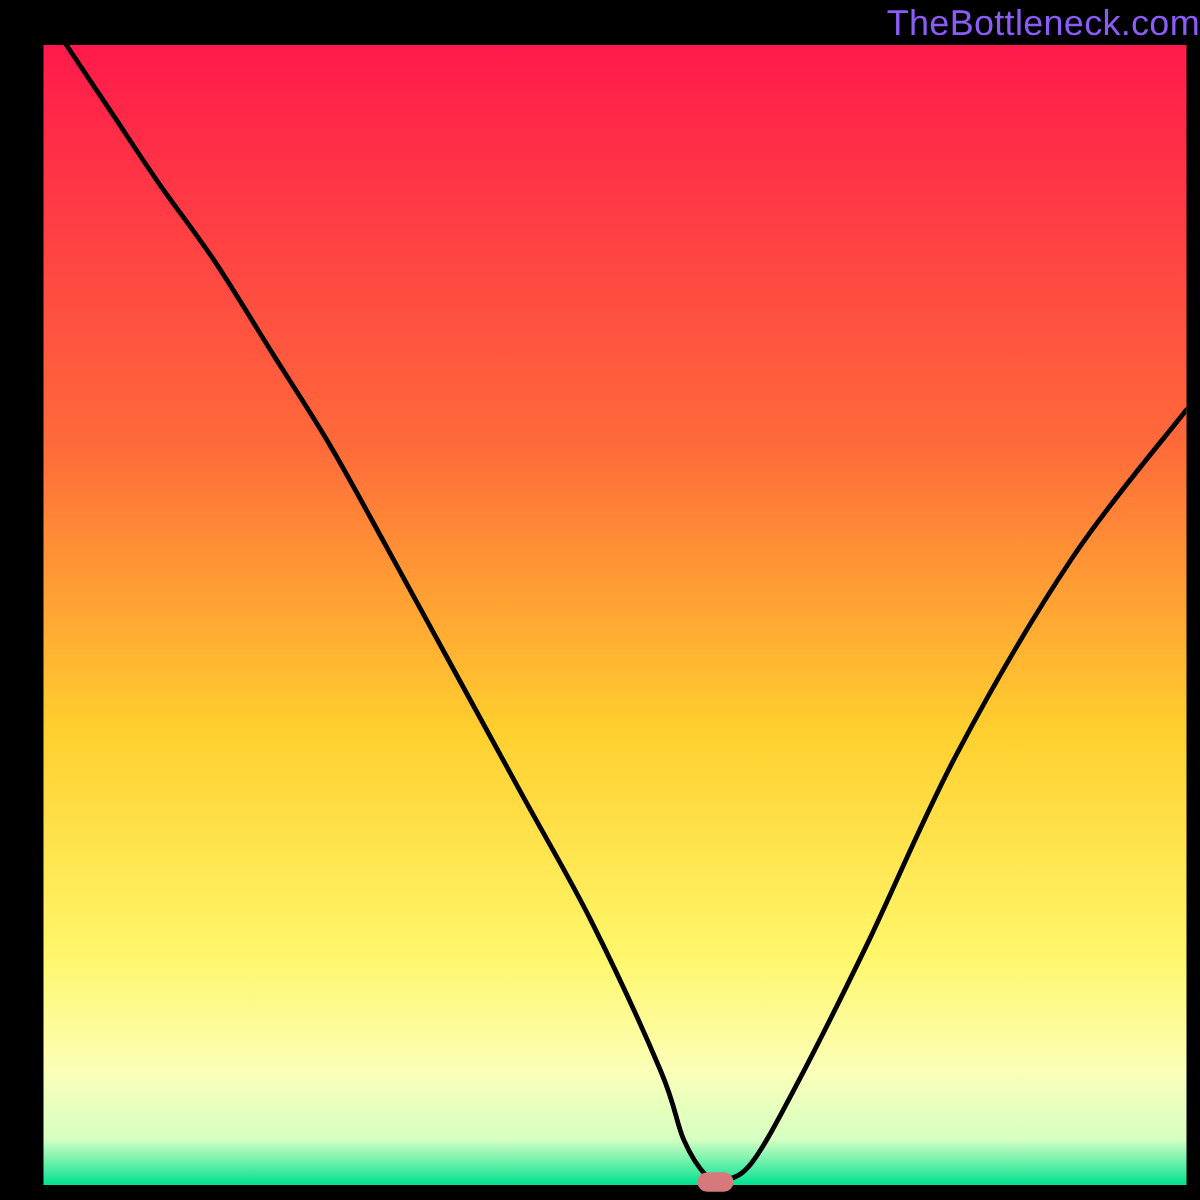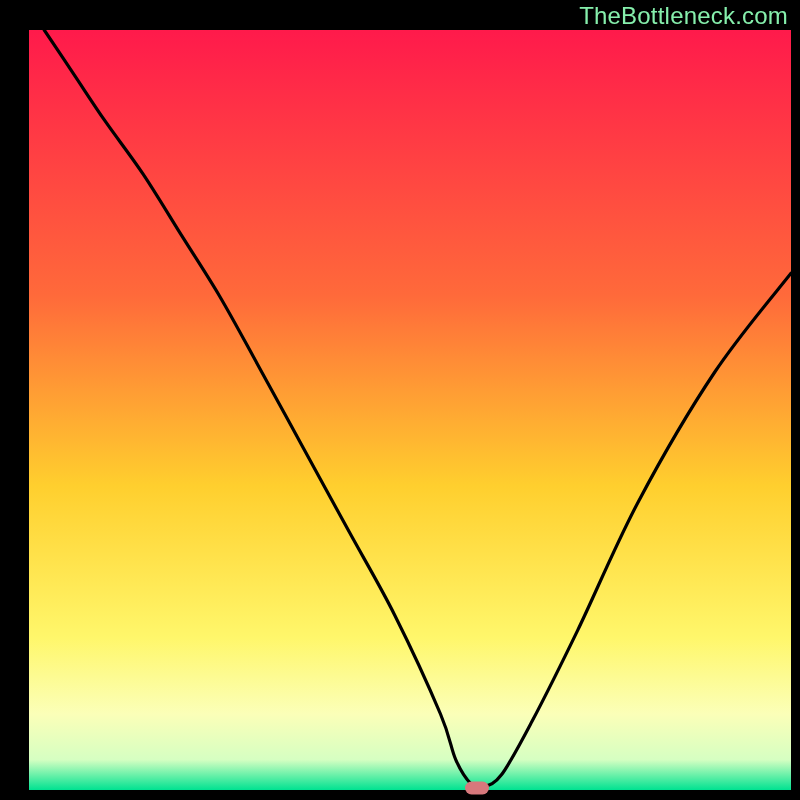--- a/index.html
+++ b/index.html
@@ -11,22 +11,22 @@
     overflow: hidden;
   }
   .container {
     position: relative;
     width: 800px;
     height: 800px;
   }
   .watermark {
     position: absolute;
     top: 2px;
-    right: 12px;
-    color: #86efac;
+    right: 0;
+    color: #8b5cf6;
     font-family: Arial, Helvetica, sans-serif;
     font-size: 24px;
     font-weight: 500;
     letter-spacing: 0.2px;
     z-index: 20;
   }
   svg.plot {
     position: absolute;
     left: 0;
     top: 0;

